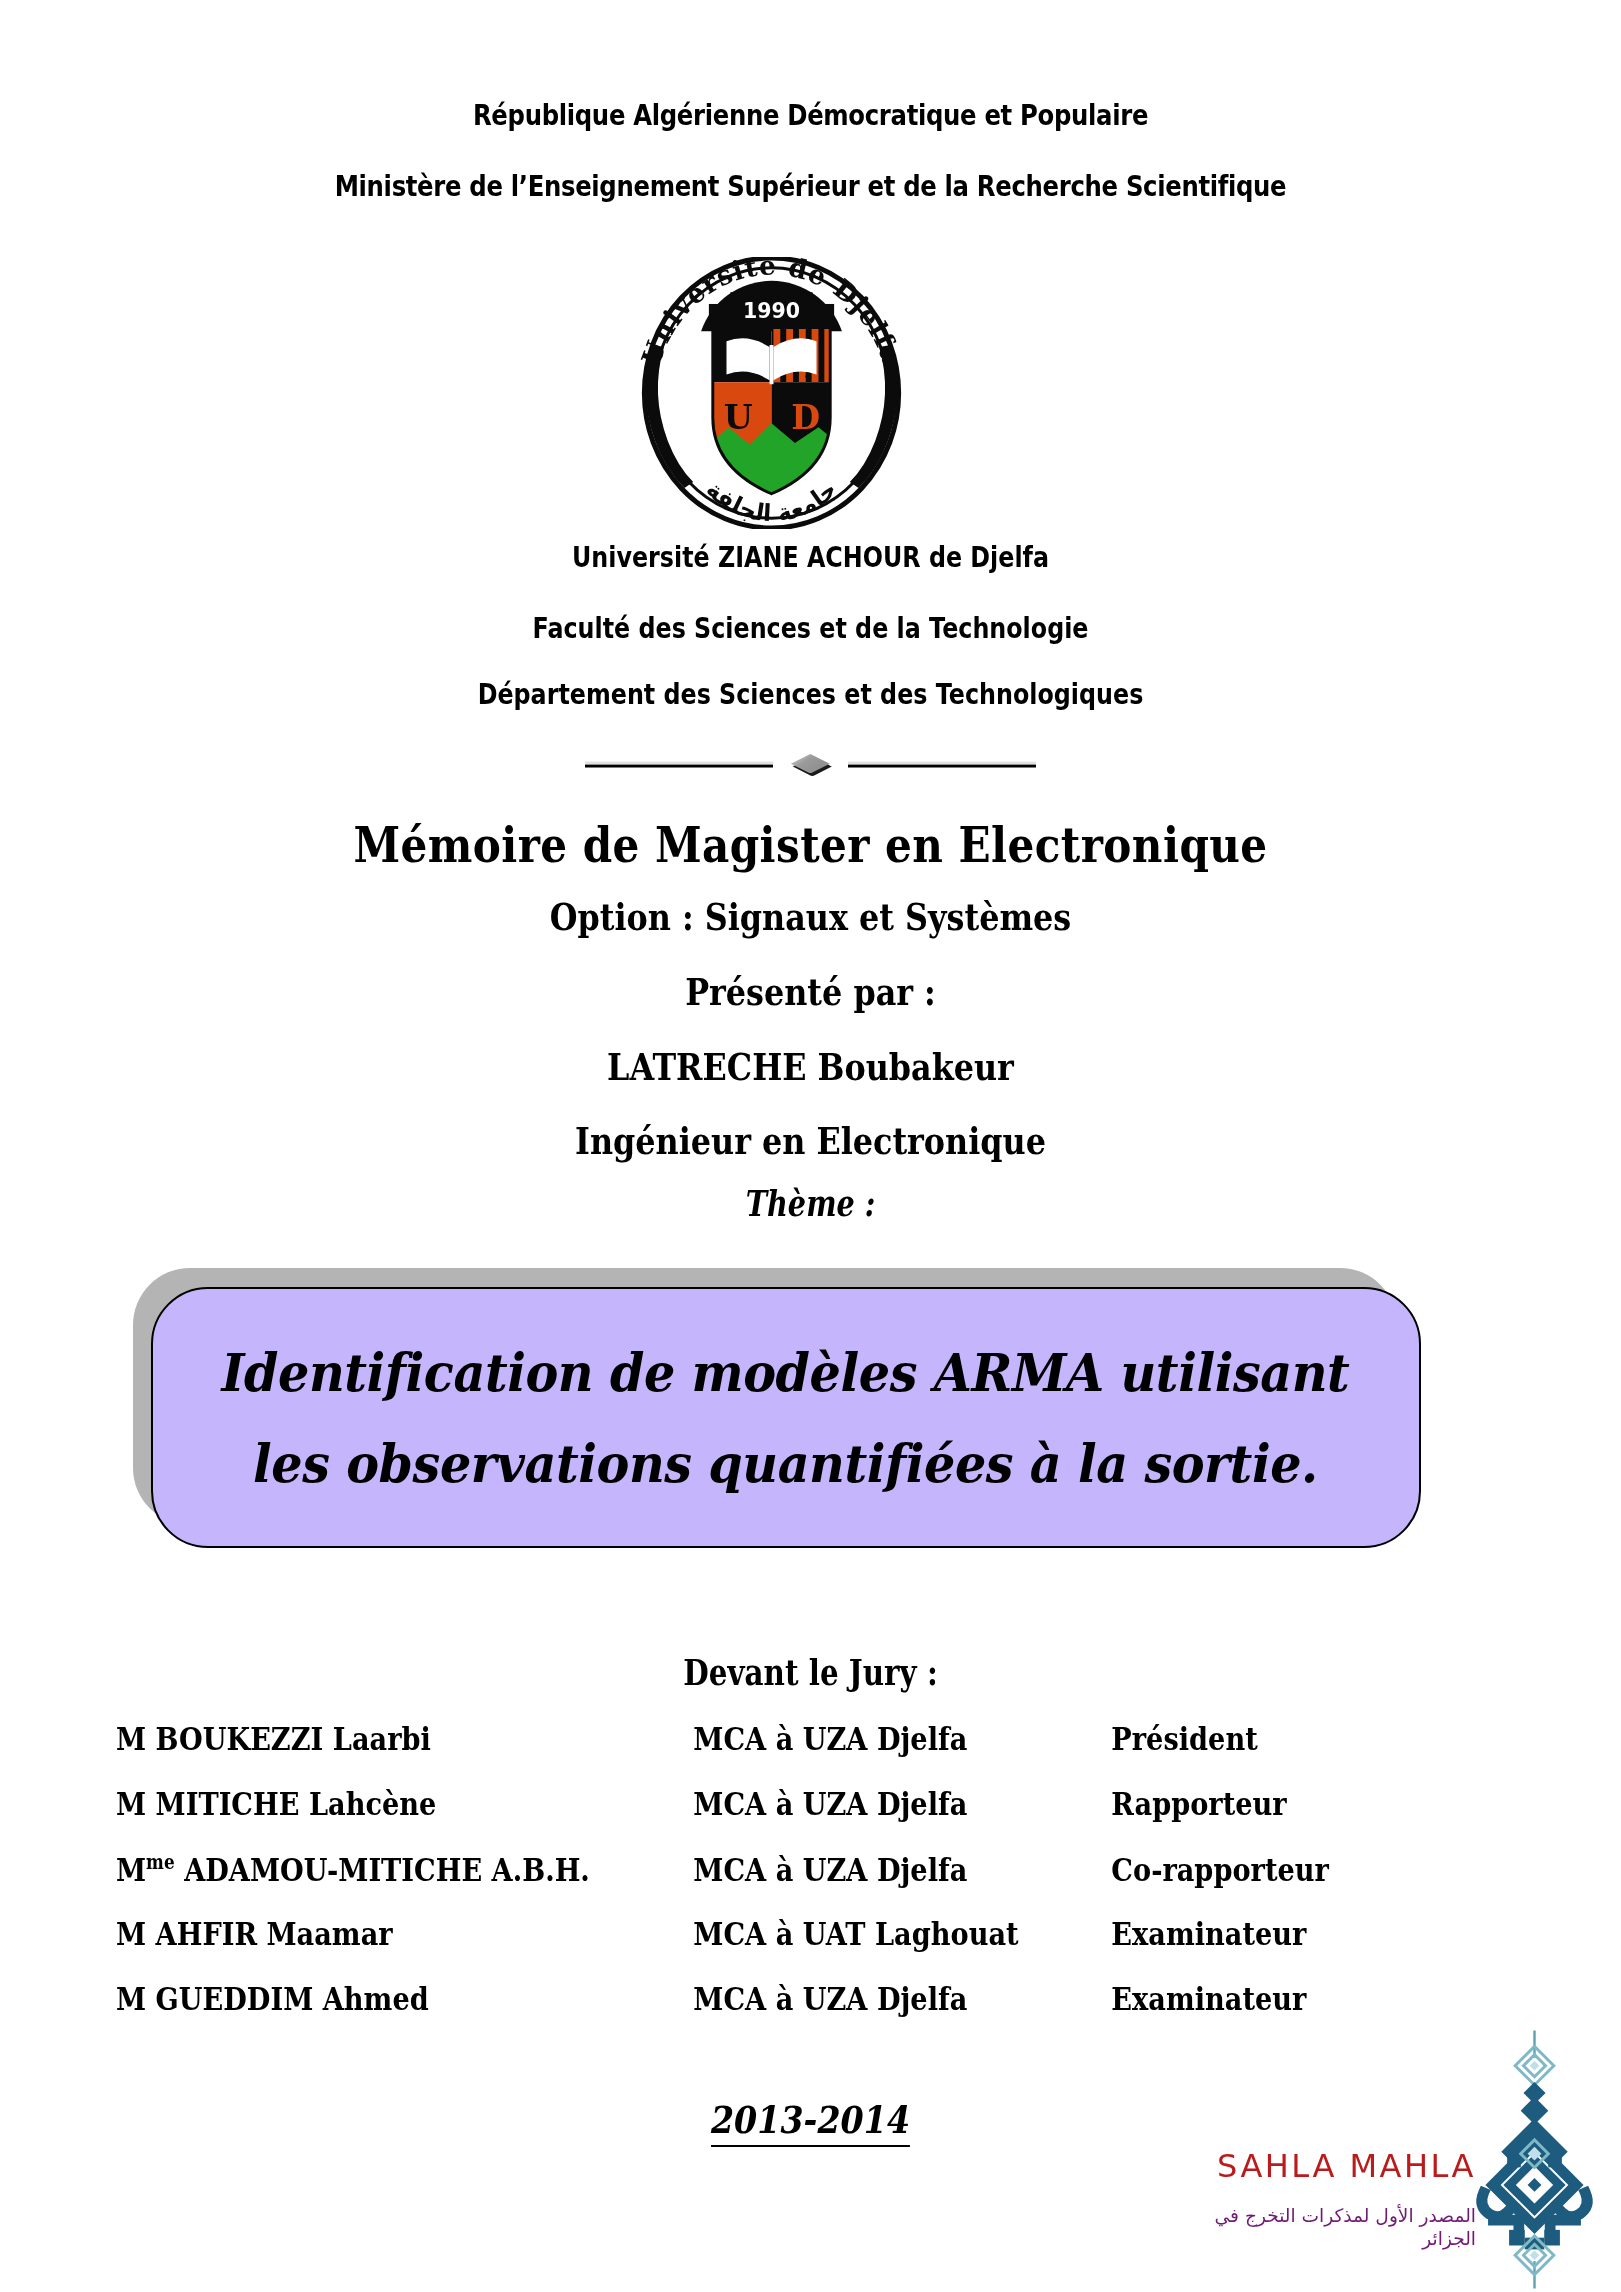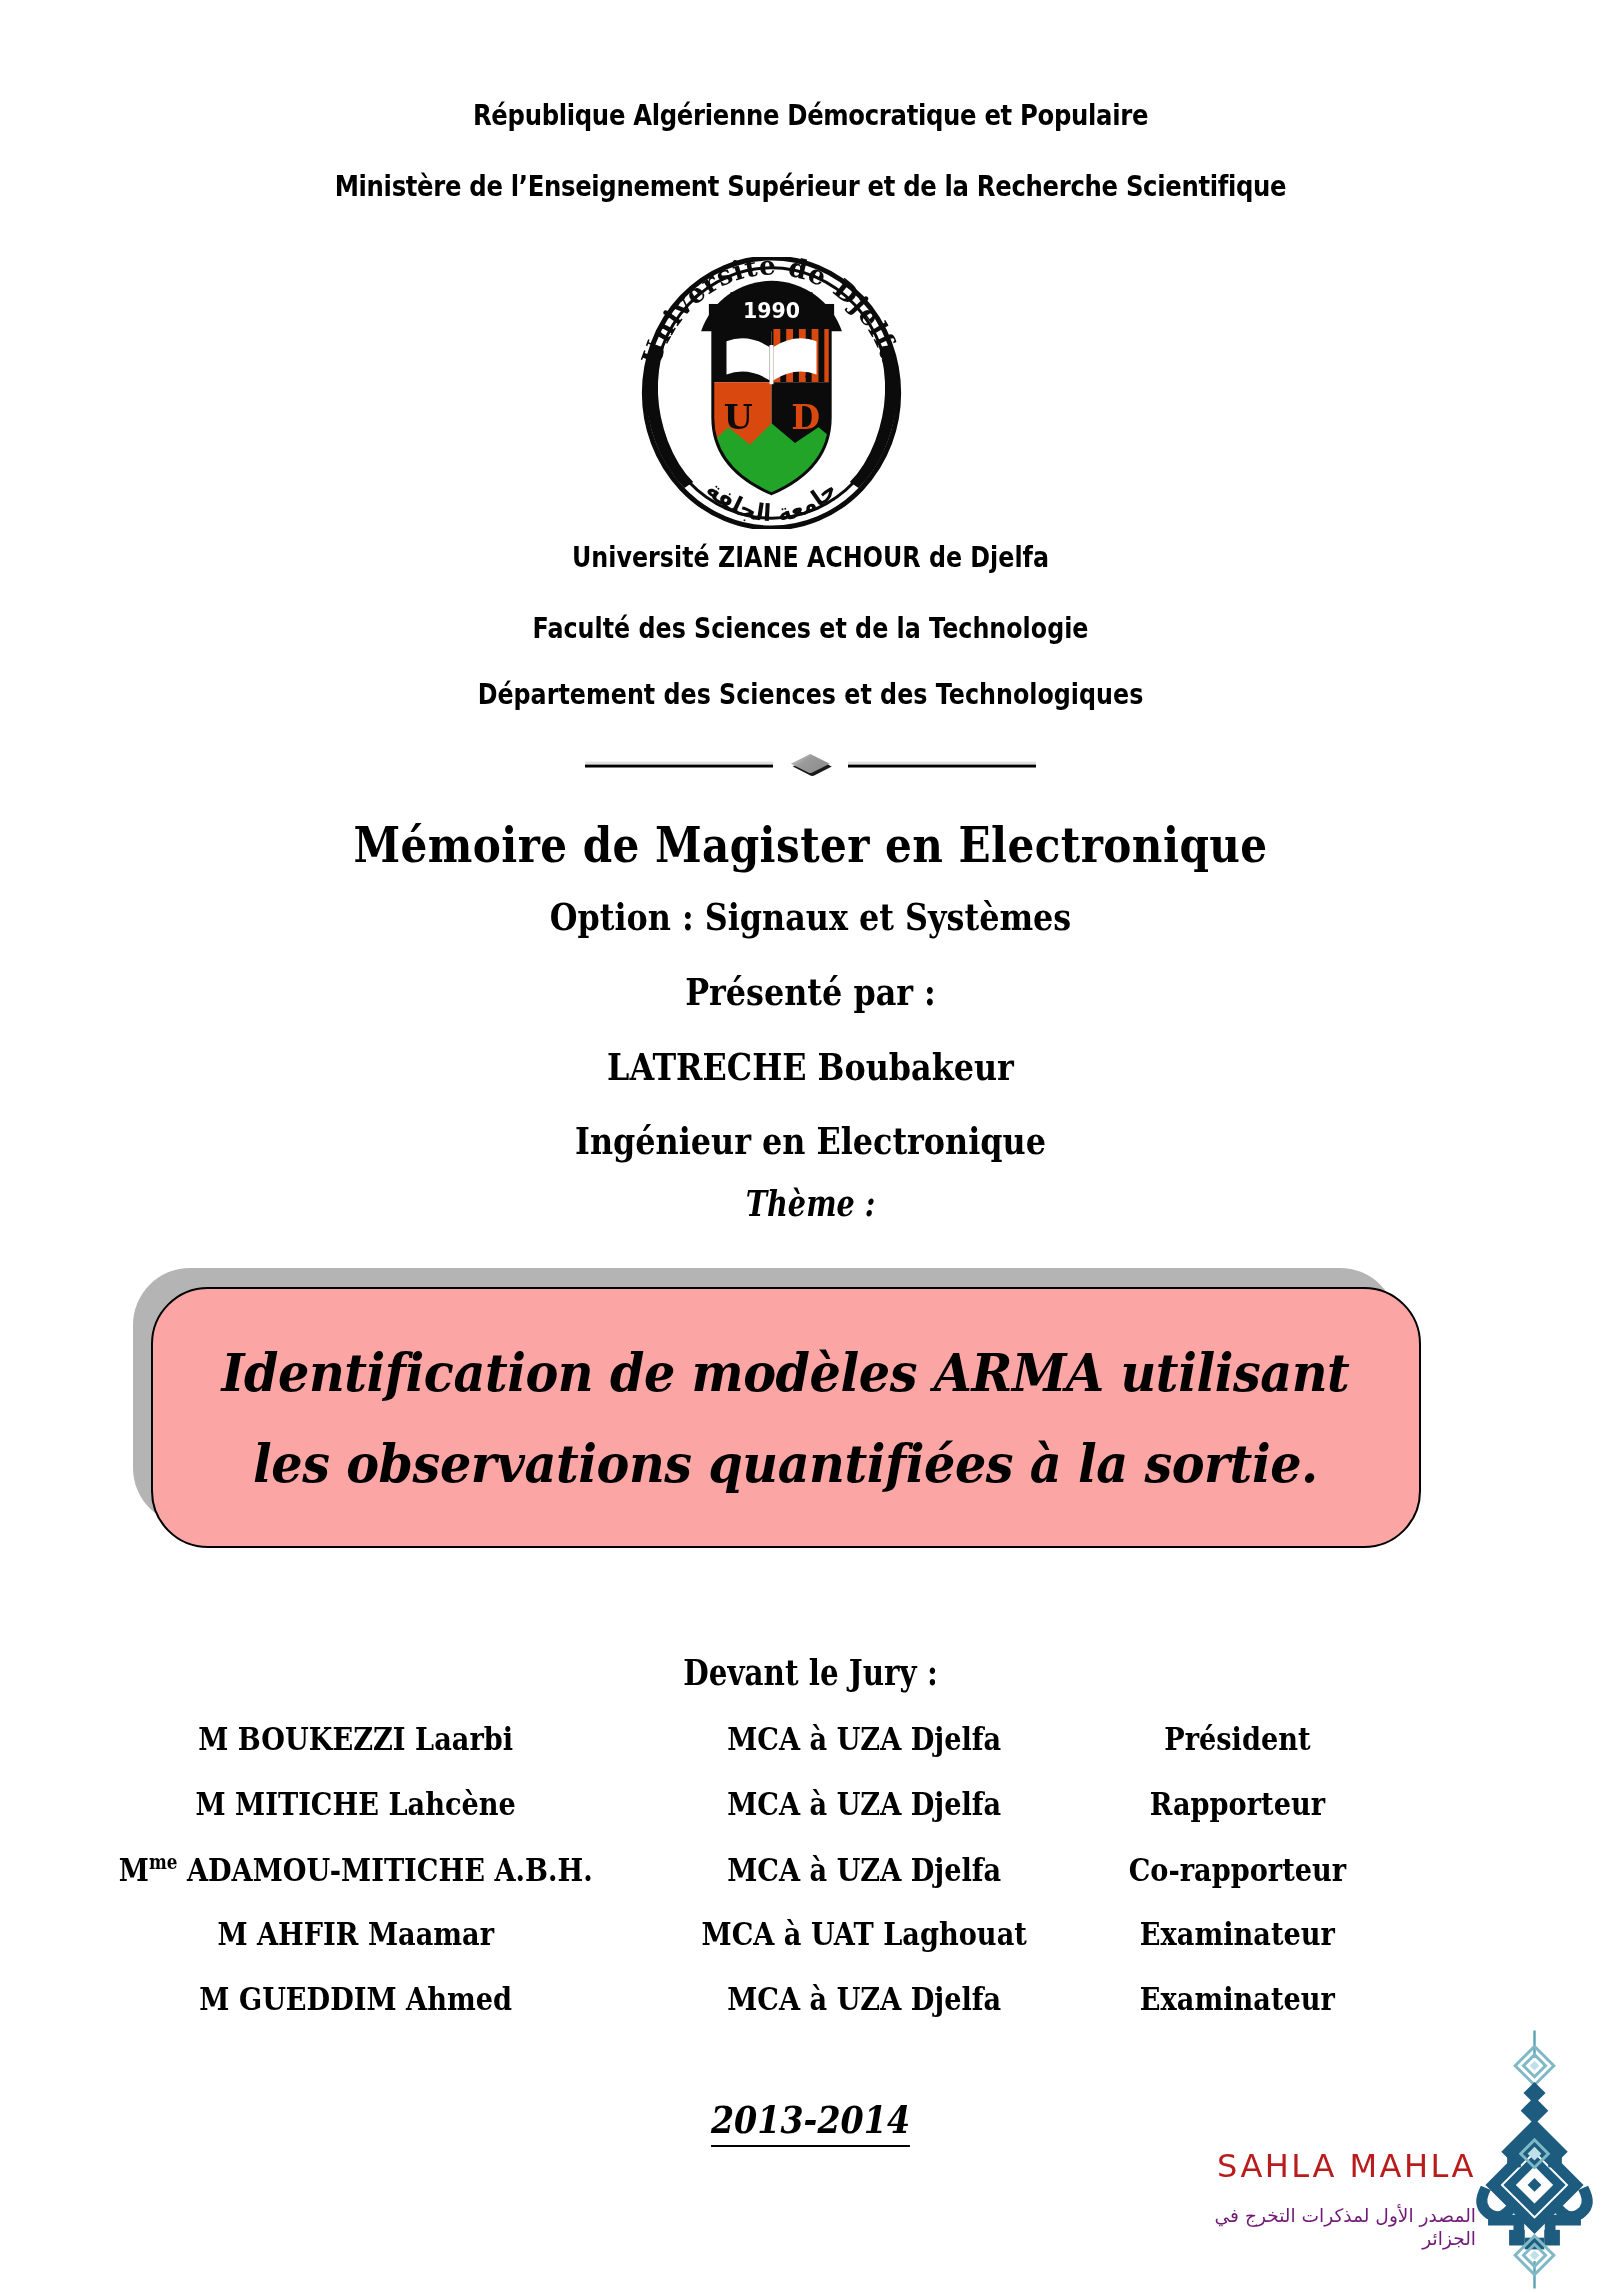--- a/index.html
+++ b/index.html
@@ -160,21 +160,21 @@
     background: #b4b4b4;
   }
   #theme-box {
     position: absolute;
     left: 17.6px;
     top: 18.6px;
     width: 1266px;
     height: 257px;
     border: 2px solid #000000;
     border-radius: 57px;
-    background: #fca5a5;
+    background: #c4b5fd;
     display: flex;
     flex-direction: column;
     align-items: center;
     justify-content: center;
     gap: 29px;
   }
   .theme-line {
     font-family: "DejaVu Serif", "Liberation Serif", serif;
     font-style: italic;
     font-weight: bold;
@@ -200,21 +200,20 @@
   #jury-table {
     position: absolute;
     left: 116px;
     top: 1720px;
     width: 1294px;
   }
   .jury-row {
     display: flex;
     align-items: baseline;
     height: 65px;
-    text-align: center;
   }
   .jury-cell {
     font-family: "DejaVu Serif", "Liberation Serif", serif;
     font-weight: bold;
     font-size: 32px;
     white-space: nowrap;
     transform: scaleX(0.85);
     transform-origin: 0% 50%;
   }
   .jc-name  { width: 578px; }

